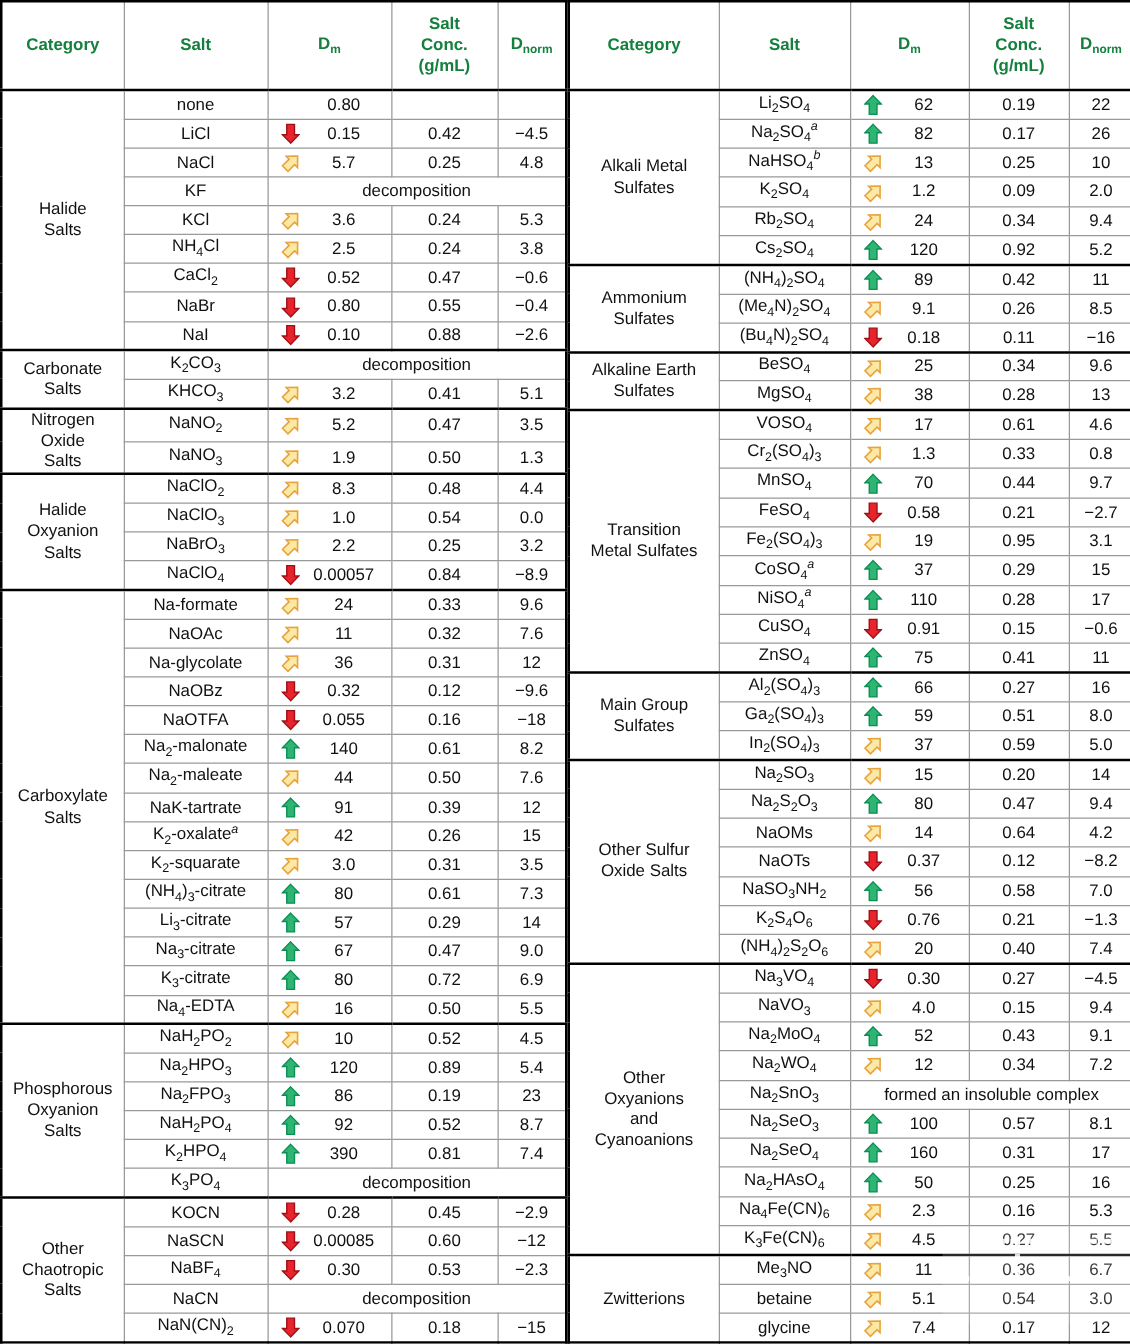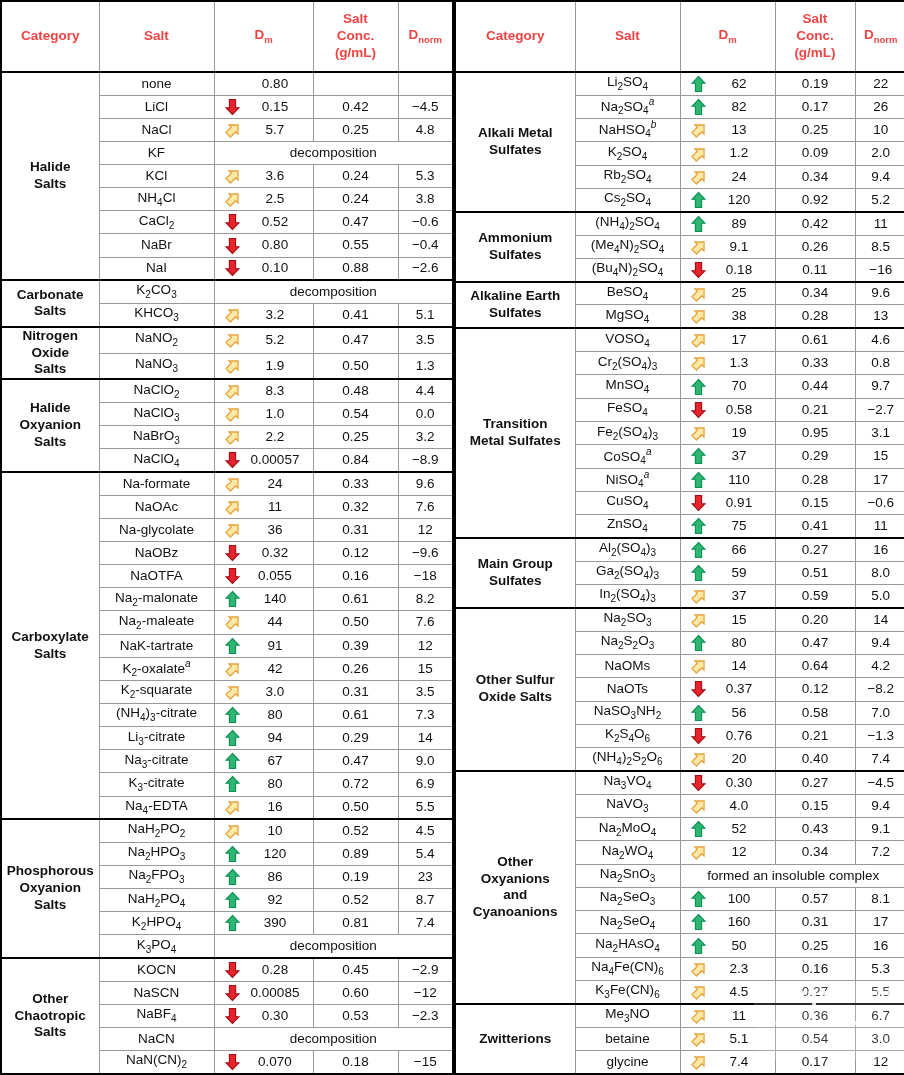--- a/index.html
+++ b/index.html
@@ -1,31 +1,31 @@
 <!DOCTYPE html>
 <html><head>
 <meta charset="utf-8">
 <style>
   * { box-sizing: border-box; margin: 0; padding: 0; }
   body { background: #fff; width: 904px; font-family: "Liberation Sans", "DejaVu Sans", sans-serif; }
   .page { position: relative; width: 904px; height: 1075px; display: flex; background: #fff; }
   table { border-collapse: collapse; table-layout: fixed; width: 452px; height: 1075px; border: 2px solid #000; }
   th {
     border: 1px solid #999; border-bottom: 2px solid #000;
-    font-weight: bold; font-size: 13.5px; color: #ef4444;
+    font-weight: bold; font-size: 13.5px; color: #15803d;
     text-align: center; vertical-align: middle; height: 71px; line-height: 1.25;
   }
   td {
     border: 1px solid #999; font-size: 13.5px; color: #111;
     text-align: center; vertical-align: middle; height: 23px;
     padding: 0 2px; line-height: 1.05;
   }
   tr.group-start td { border-top: 2px solid #000; }
   .pre { white-space: pre-line; }
-  .cat { white-space: pre-line; line-height: 1.25; font-weight: bold; }
+  .cat { white-space: pre-line; line-height: 1.25; }
   sub { font-size: 10px; }
   sup.fn { font-size: 10px; font-style: italic; }
   .dm-wrap { display: flex; align-items: center; height: 100%; }
   .arr-box { width: 22px; min-width: 22px; margin-left: 5px; display: flex; justify-content: center; align-items: center; }
   .dm-val { flex: 1; text-align: center; padding-right: 4px; }
   th sub { font-size: 9.5px; }
   
   .watermark { position: absolute; right: 0; bottom: 16px; width: 150px; height: 78px; pointer-events: none; }
   .watermark::before { content: ""; position: absolute; inset: 0; background: rgba(255,255,255,0.16); }
   .wm-dash { position: absolute; border-top: 4px dashed rgba(255,255,255,0.85); height: 0; }
@@ -510,21 +510,21 @@
         </tr>
         <tr>
           <td>Li<sub>3</sub>-citrate</td>
           <td>
             <div class="dm-wrap">
               <span class="arr-box">
                 <svg class="arr" width="15" height="18" viewBox="0 0 16 18">
                   <polygon points="8,1 15,8.2 11.3,8.2 11.3,17 4.7,17 4.7,8.2 1,8.2" fill="#2eb572" stroke="#0c8f54" stroke-width="1.2"></polygon>
                 </svg>
               </span>
-              <span class="dm-val">94</span>
+              <span class="dm-val">57</span>
             </div>
           </td>
           <td>0.29</td>
           <td>14</td>
         </tr>
         <tr>
           <td>Na<sub>3</sub>-citrate</td>
           <td>
             <div class="dm-wrap">
               <span class="arr-box">

